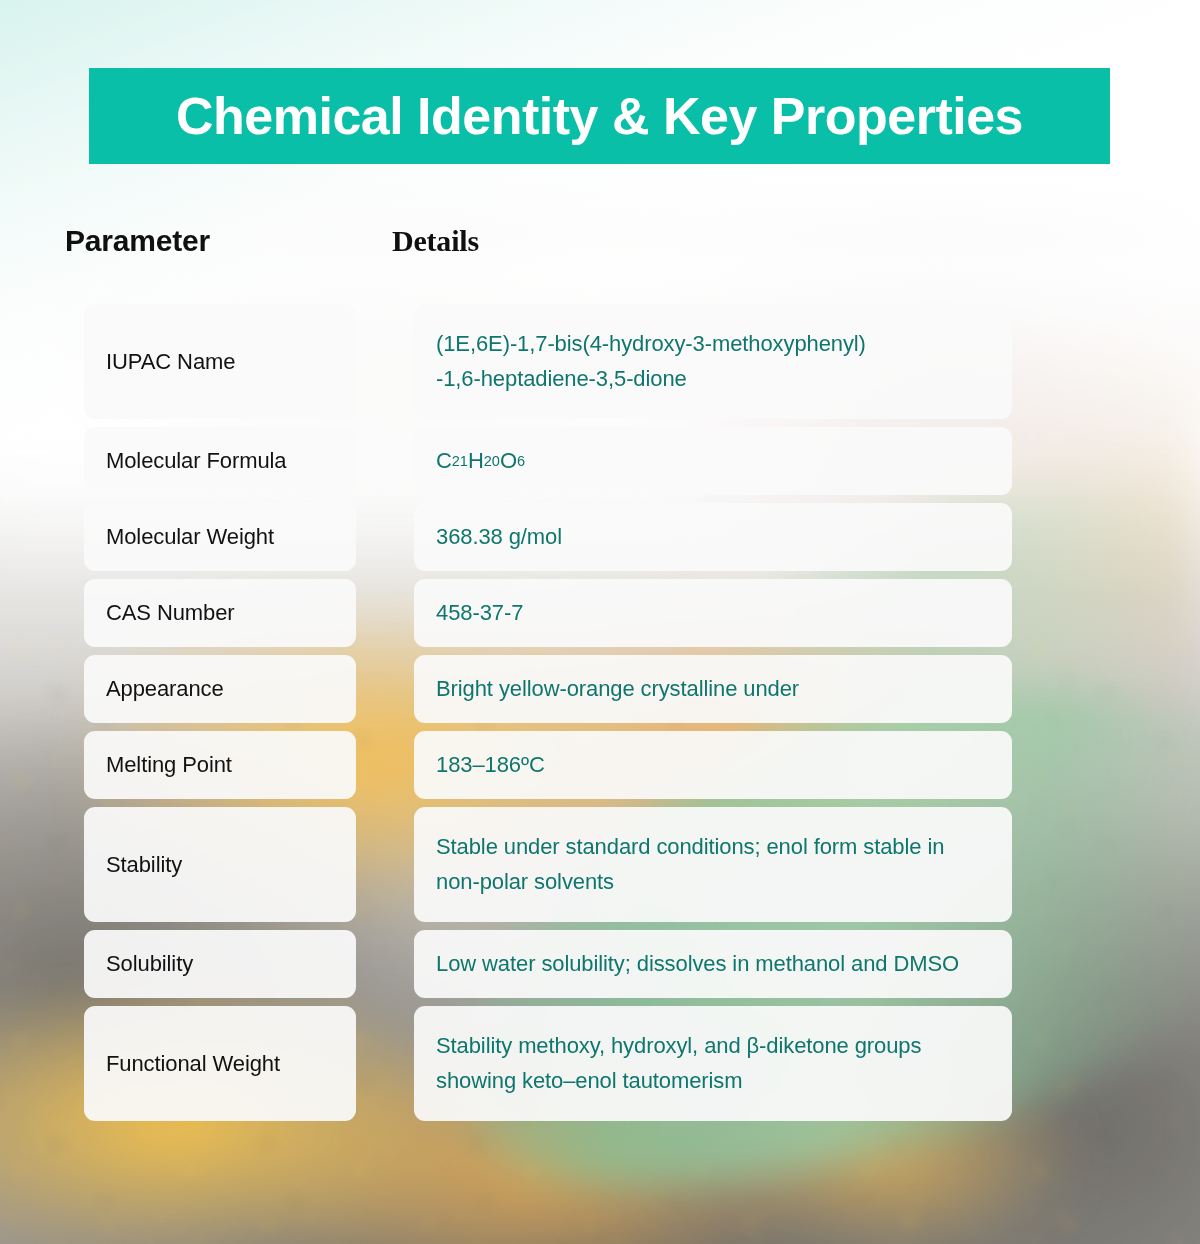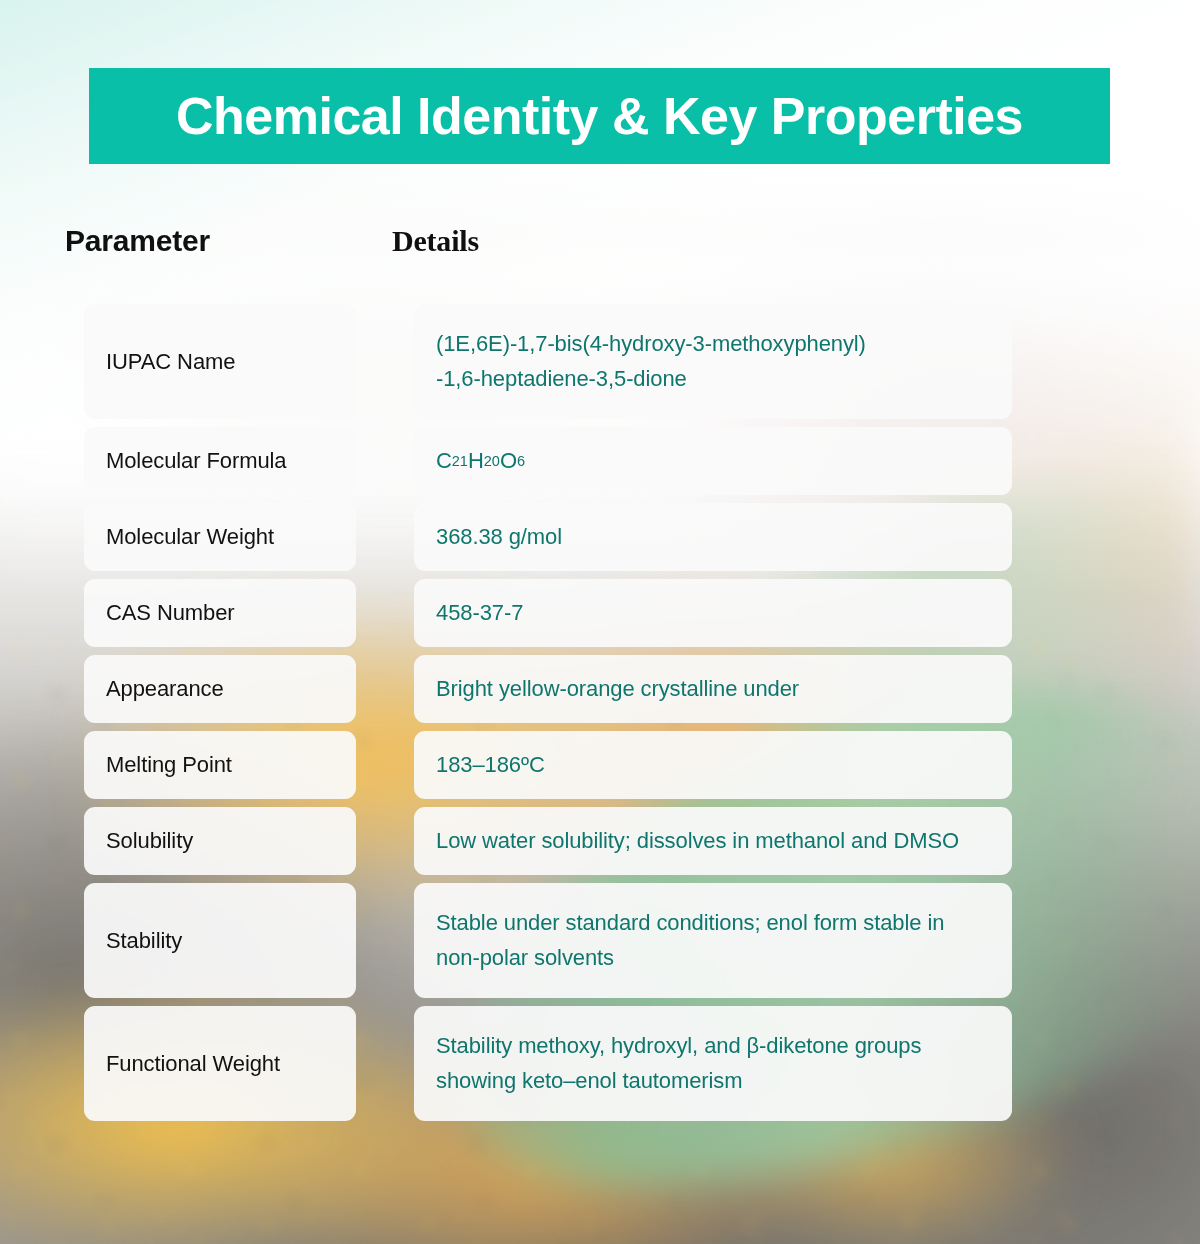--- a/index.html
+++ b/index.html
@@ -296,30 +296,30 @@
         <div class="cell cell-detail">458-37-7</div>
       </div>
       <div class="row h1">
         <div class="cell cell-param">Appearance</div>
         <div class="cell cell-detail">Bright yellow-orange crystalline under</div>
       </div>
       <div class="row h1">
         <div class="cell cell-param">Melting Point</div>
         <div class="cell cell-detail">183–186ºC</div>
       </div>
-      <div class="row h1">
-        <div class="cell cell-param">Solubility</div>
-        <div class="cell cell-detail">Low water solubility; dissolves in methanol and DMSO</div>
-      </div>
       <div class="row h2">
         <div class="cell cell-param">Stability</div>
         <div class="cell cell-detail">
           <div><span>Stable under standard conditions; enol form  stable in</span><br><span>non-polar solvents</span></div>
         </div>
       </div>
+      <div class="row h1">
+        <div class="cell cell-param">Solubility</div>
+        <div class="cell cell-detail">Low water solubility; dissolves in methanol and DMSO</div>
+      </div>
       <div class="row h2">
         <div class="cell cell-param">Functional Weight</div>
         <div class="cell cell-detail">
           <div><span>Stability methoxy, hydroxyl, and β-diketone groups</span><br><span>showing keto–enol tautomerism</span></div>
         </div>
       </div>
     </div>
 
 </div>
 

